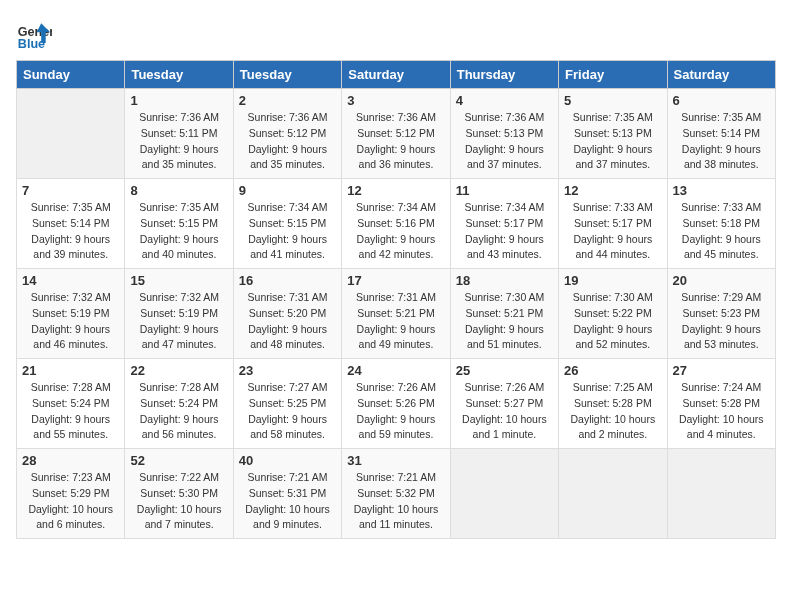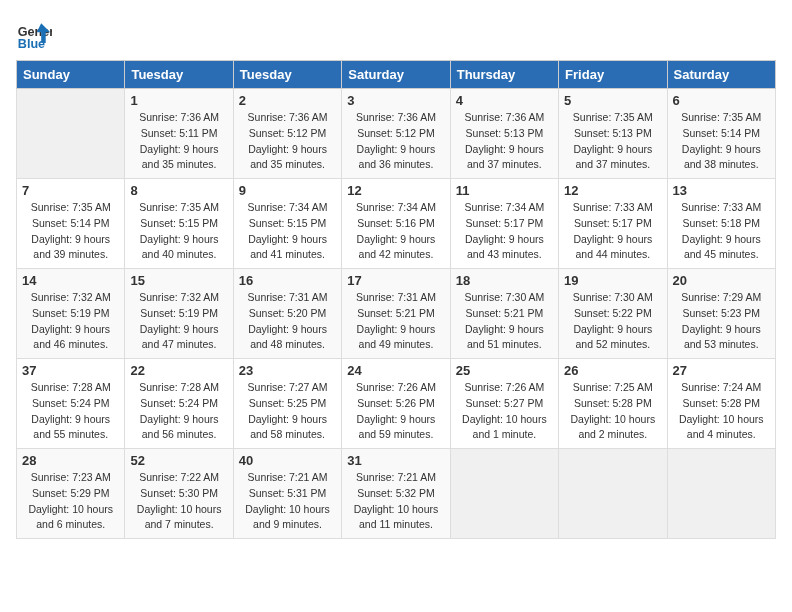--- a/index.html
+++ b/index.html
@@ -205,21 +205,21 @@
           <span class="day-number">19</span>
           <div class="day-info">Sunrise: 7:30 AM<br>Sunset: 5:22 PM<br>Daylight: 9 hours and 52 minutes.</div>
         </td>
         <td>
           <span class="day-number">20</span>
           <div class="day-info">Sunrise: 7:29 AM<br>Sunset: 5:23 PM<br>Daylight: 9 hours and 53 minutes.</div>
         </td>
       </tr>
       <tr>
         <td>
-          <span class="day-number">37</span>
+          <span class="day-number">21</span>
           <div class="day-info">Sunrise: 7:28 AM<br>Sunset: 5:24 PM<br>Daylight: 9 hours and 55 minutes.</div>
         </td>
         <td>
           <span class="day-number">22</span>
           <div class="day-info">Sunrise: 7:28 AM<br>Sunset: 5:24 PM<br>Daylight: 9 hours and 56 minutes.</div>
         </td>
         <td>
           <span class="day-number">23</span>
           <div class="day-info">Sunrise: 7:27 AM<br>Sunset: 5:25 PM<br>Daylight: 9 hours and 58 minutes.</div>
         </td>

